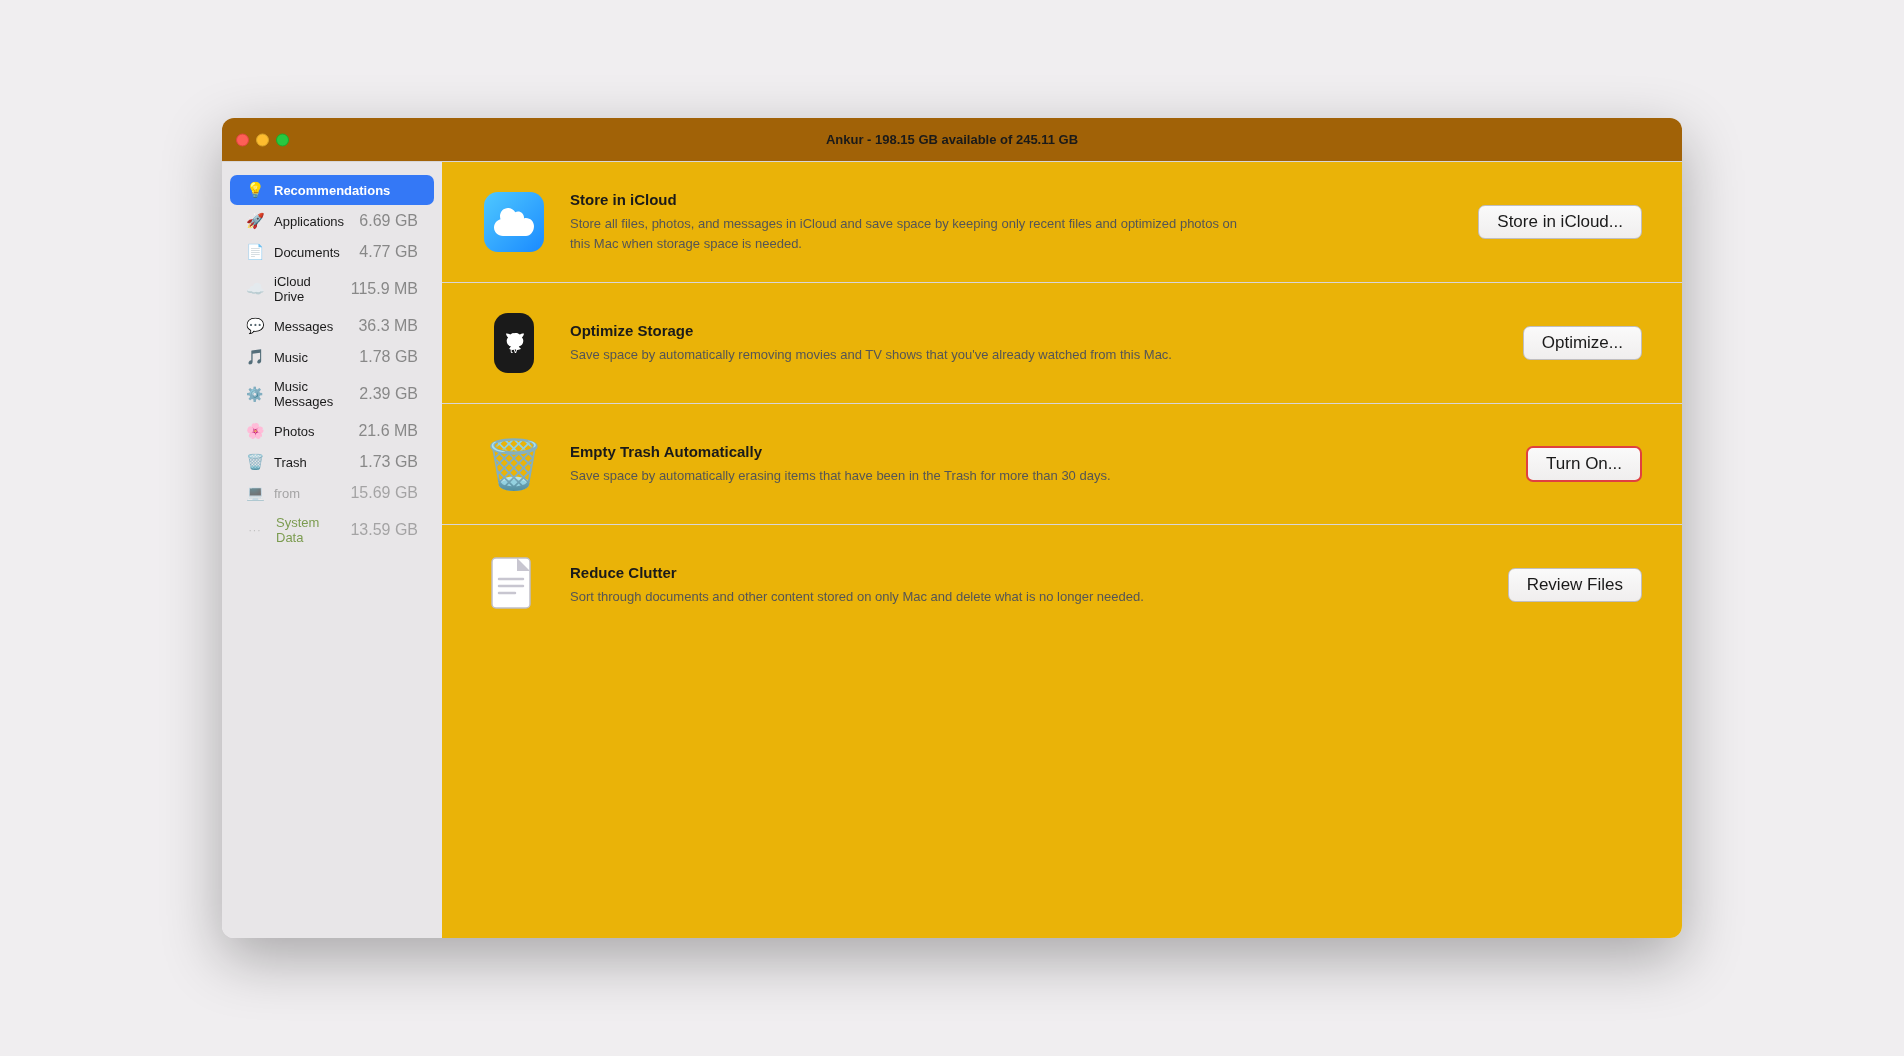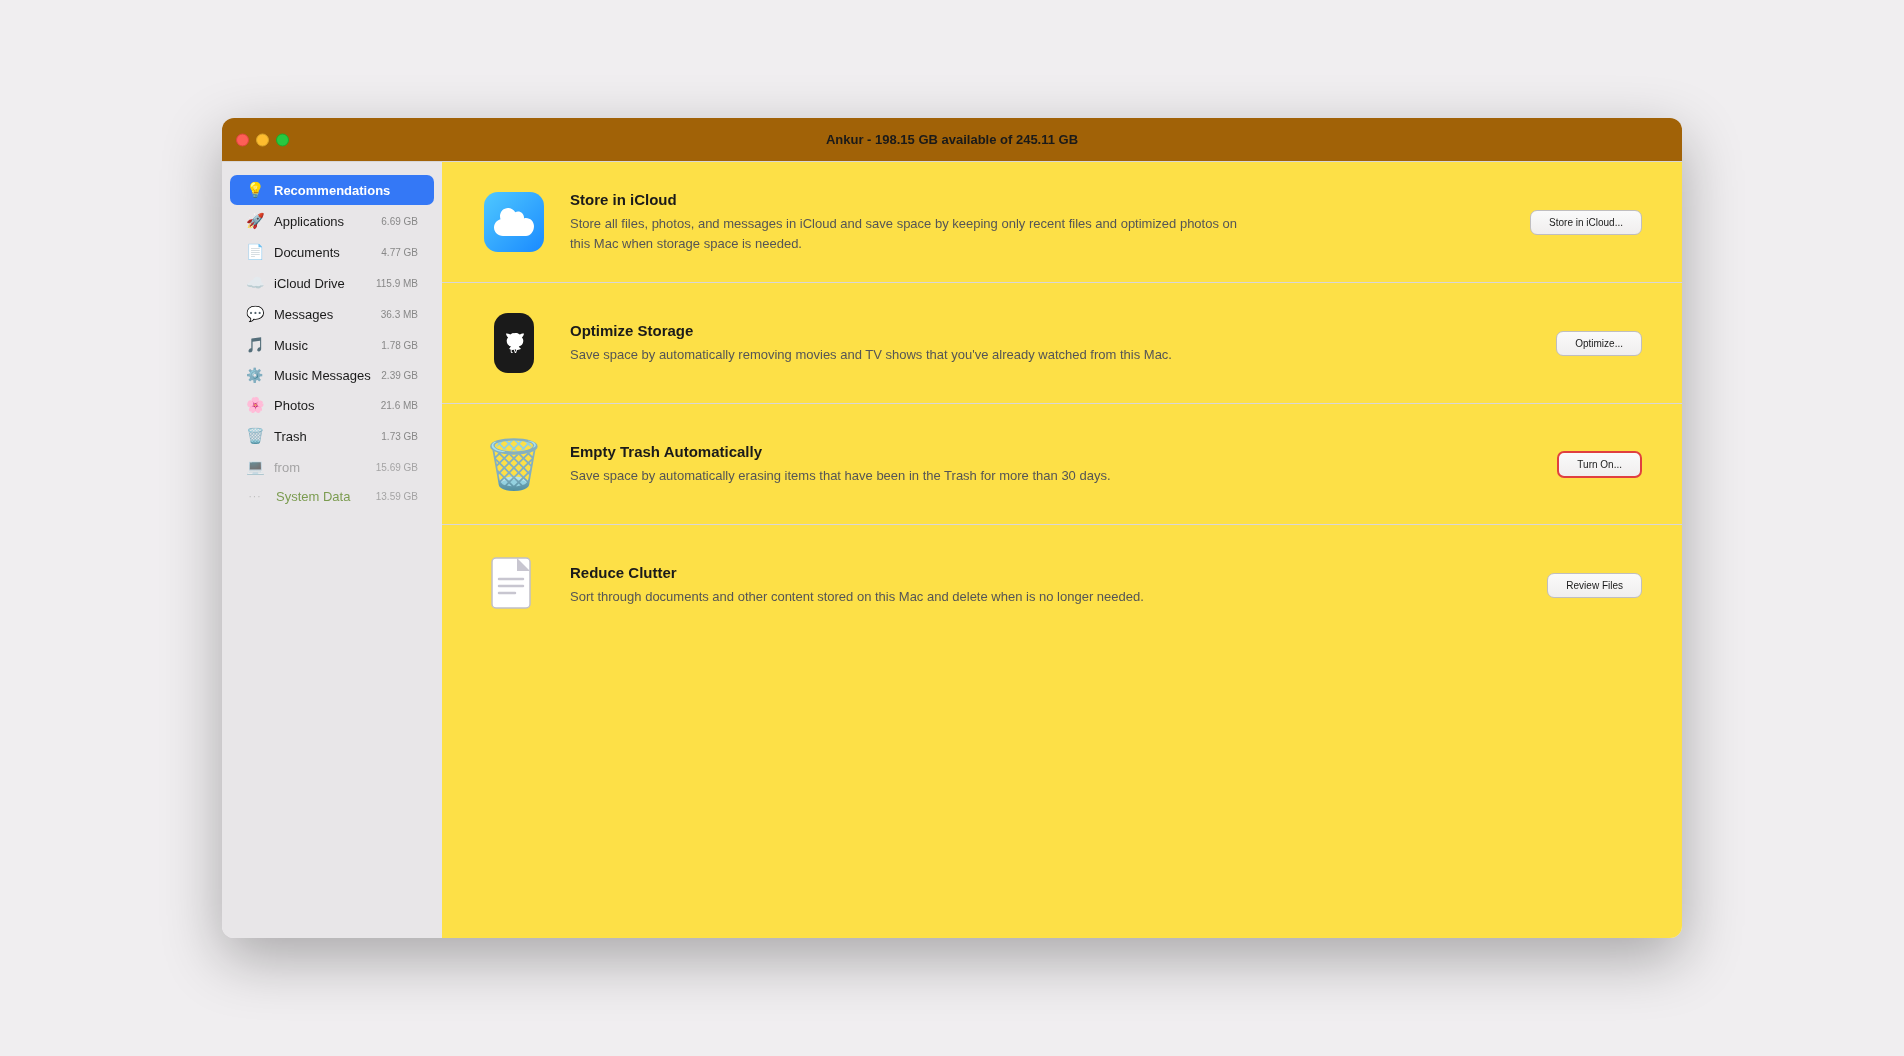--- a/index.html
+++ b/index.html
@@ -109,35 +109,35 @@
       flex-shrink: 0;
     }
 
     .sidebar-label {
       font-size: 13px;
       color: #1a1a1a;
       flex: 1;
     }
 
     .sidebar-size {
-      font-size: 10px;
+      font-size: 16px;
       color: #888;
       text-align: right;
     }
 
     .sidebar-dots {
       color: #aaa;
       font-size: 12px;
       margin-right: 2px;
     }
 
     
     .main {
       flex: 1;
-      background: #fde047;
+      background: #eab308;
       overflow-y: auto;
       padding: 0;
     }
 
     .recommendation-item {
       display: flex;
       align-items: center;
       padding: 28px 40px;
       border-bottom: 1px solid #d8d6d8;
       gap: 24px;
@@ -219,21 +219,21 @@
     .rec-action {
       flex-shrink: 0;
       margin-left: 20px;
     }
 
     .action-btn {
       padding: 6px 18px;
       border: 1px solid #c0bec0;
       border-radius: 7px;
       background: linear-gradient(180deg, #fafafa 0%, #f0eeee 100%);
-      font-size: 10px;
+      font-size: 17px;
       color: #1a1a1a;
       cursor: pointer;
       white-space: nowrap;
     }
 
     .action-btn.highlighted {
       border: 2px solid #e04040;
       border-radius: 7px;
     }
   </style>
@@ -383,21 +383,21 @@
               <rect x="1" y="1" width="38" height="50" rx="4" fill="white" stroke="#c0bec8" stroke-width="1.5"></rect>
               <polygon points="26,1 39,14 26,14" fill="#c8c6d0"></polygon>
               <line x1="8" y1="22" x2="32" y2="22" stroke="#c8c6d0" stroke-width="2.5" stroke-linecap="round"></line>
               <line x1="8" y1="29" x2="32" y2="29" stroke="#c8c6d0" stroke-width="2.5" stroke-linecap="round"></line>
               <line x1="8" y1="36" x2="24" y2="36" stroke="#c8c6d0" stroke-width="2.5" stroke-linecap="round"></line>
             </svg>
           </div>
         </div>
         <div class="rec-text">
           <div class="rec-title">Reduce Clutter</div>
-          <div class="rec-desc">Sort through documents and other content stored on this Mac and delete when is no longer needed.</div>
+          <div class="rec-desc">Sort through documents and other content stored on only Mac and delete what is no longer needed.</div>
         </div>
         <div class="rec-action">
           <button class="action-btn">Review Files</button>
         </div>
       </div>
 
     </div>
   </div>
 </div>
 

